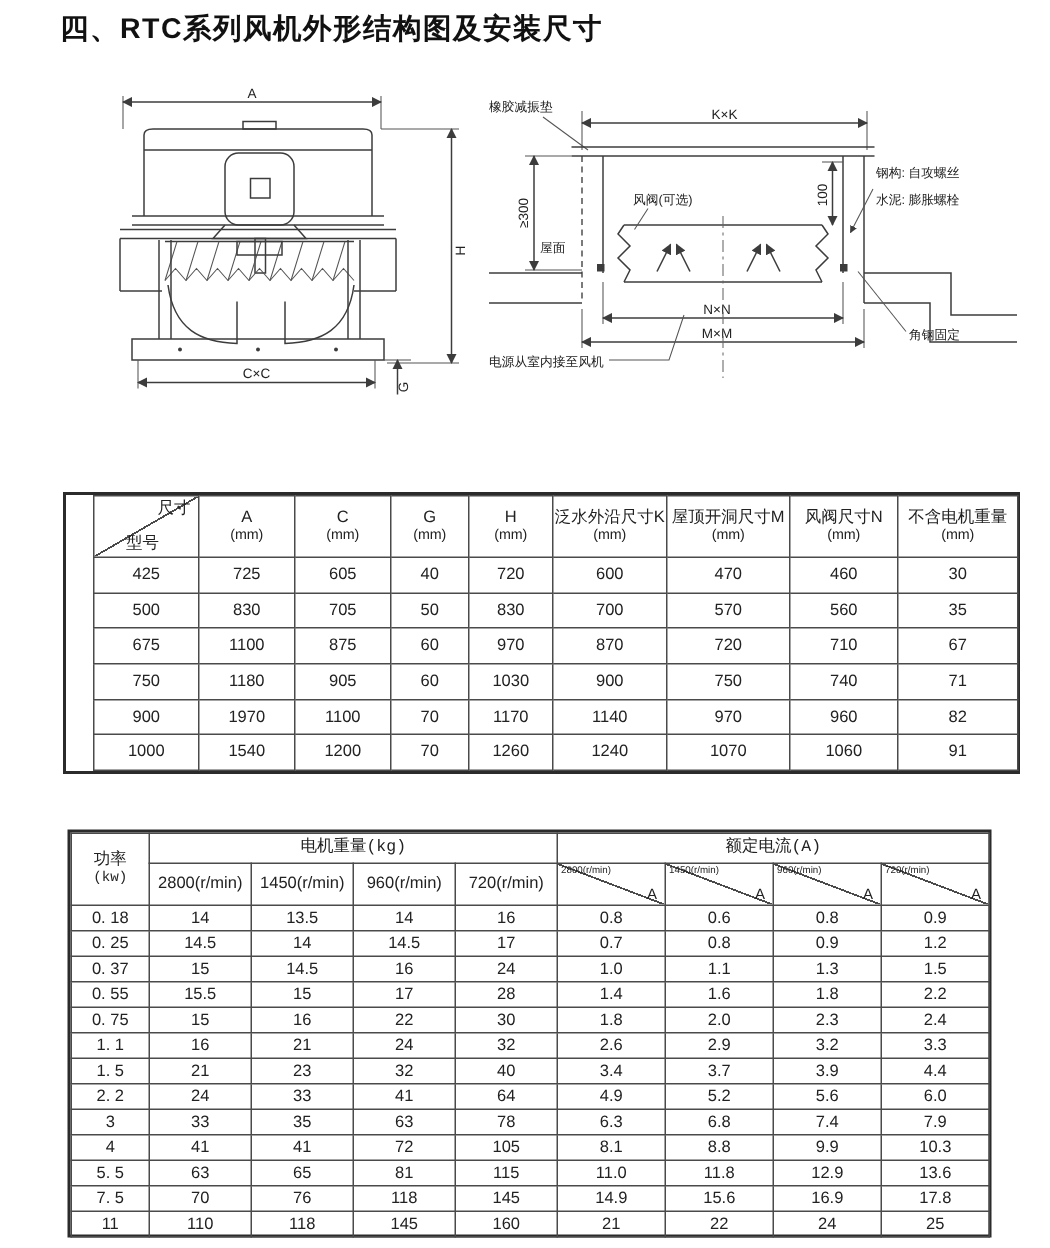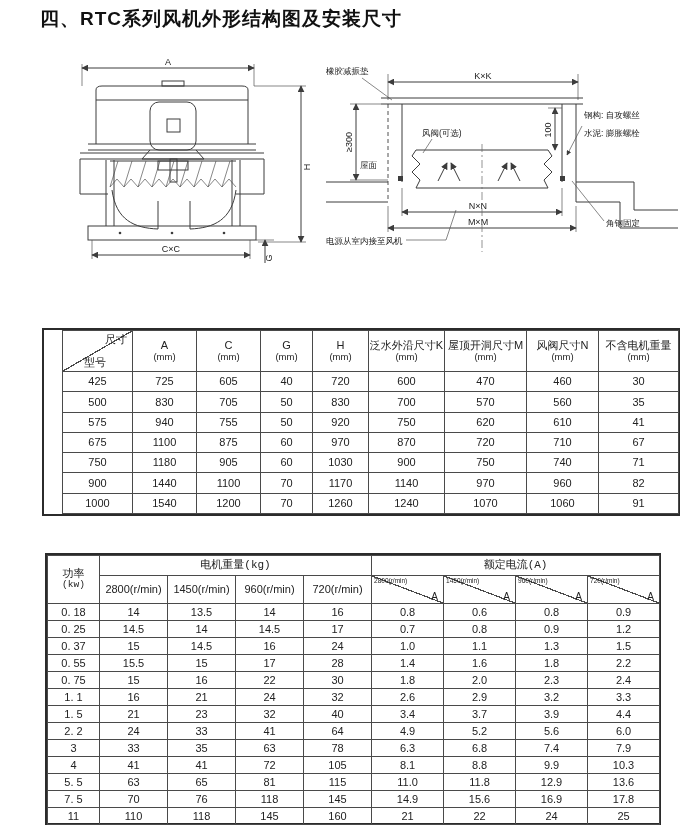--- a/index.html
+++ b/index.html
@@ -282,31 +282,20 @@
           <td>830</td>
           <td>705</td>
           <td>50</td>
           <td>830</td>
           <td>700</td>
           <td>570</td>
           <td>560</td>
           <td>35</td>
         </tr>
         <tr>
-          <td>575</td>
-          <td>940</td>
-          <td>755</td>
-          <td>50</td>
-          <td>920</td>
-          <td>750</td>
-          <td>620</td>
-          <td>610</td>
-          <td>41</td>
-        </tr>
-        <tr>
           <td>675</td>
           <td>1100</td>
           <td>875</td>
           <td>60</td>
           <td>970</td>
           <td>870</td>
           <td>720</td>
           <td>710</td>
           <td>67</td>
         </tr>
@@ -316,21 +305,21 @@
           <td>905</td>
           <td>60</td>
           <td>1030</td>
           <td>900</td>
           <td>750</td>
           <td>740</td>
           <td>71</td>
         </tr>
         <tr>
           <td>900</td>
-          <td>1440</td>
+          <td>1970</td>
           <td>1100</td>
           <td>70</td>
           <td>1170</td>
           <td>1140</td>
           <td>970</td>
           <td>960</td>
           <td>82</td>
         </tr>
         <tr>
           <td>1000</td>

